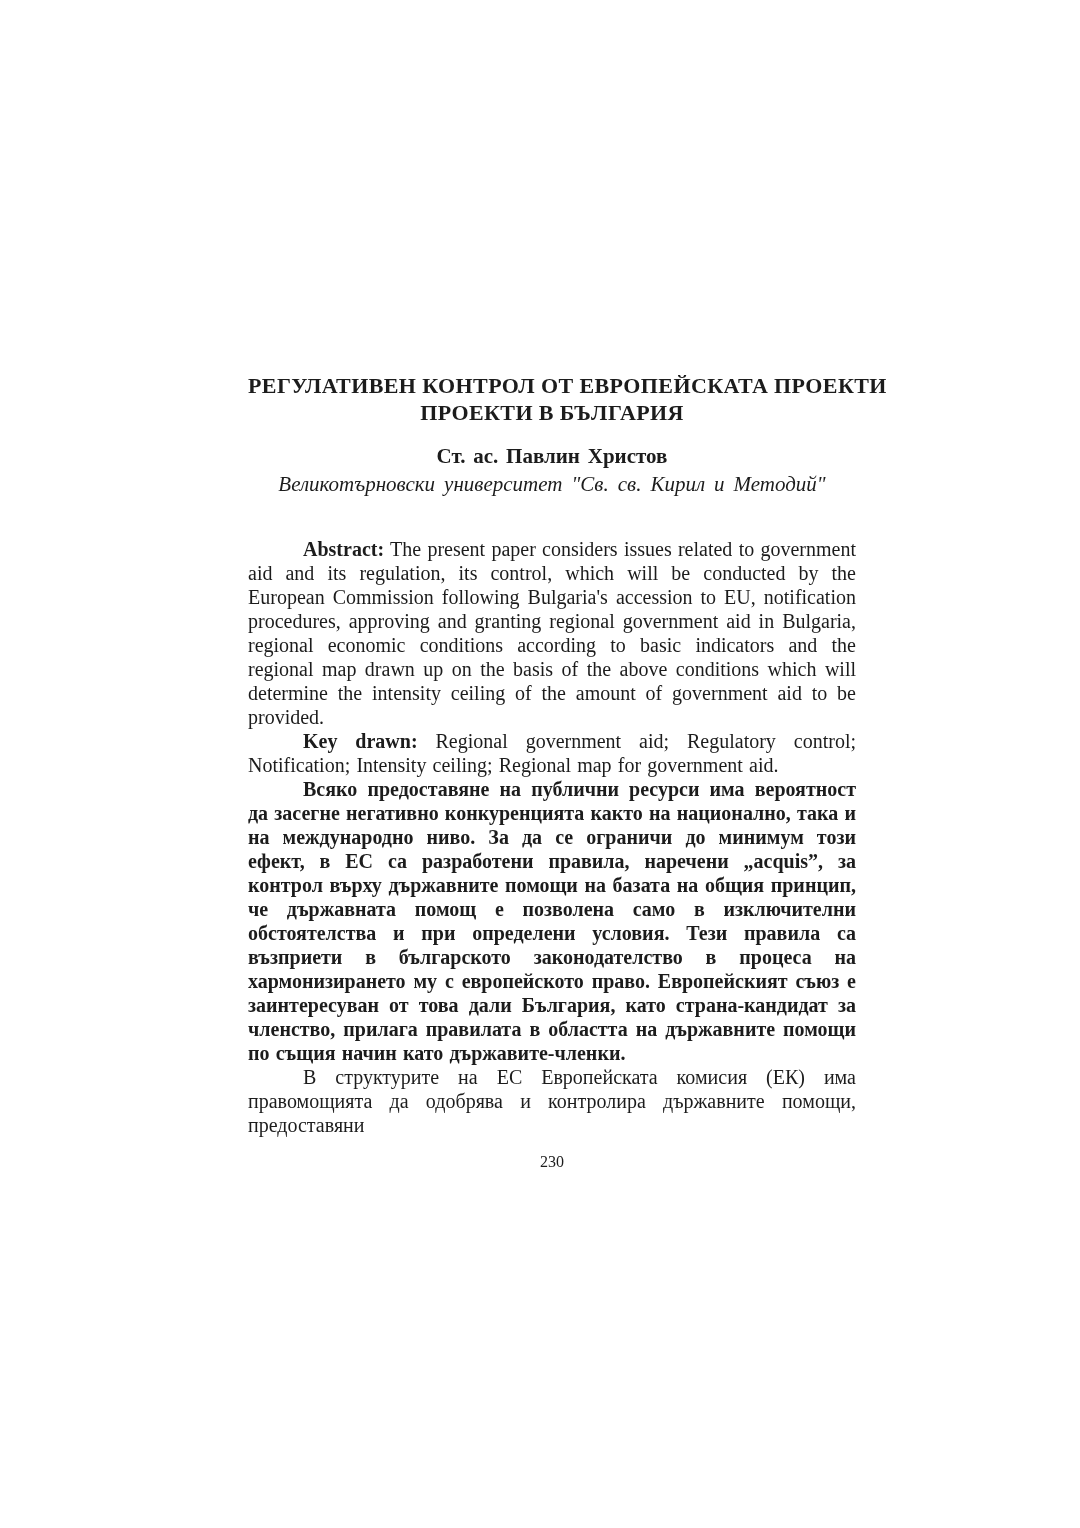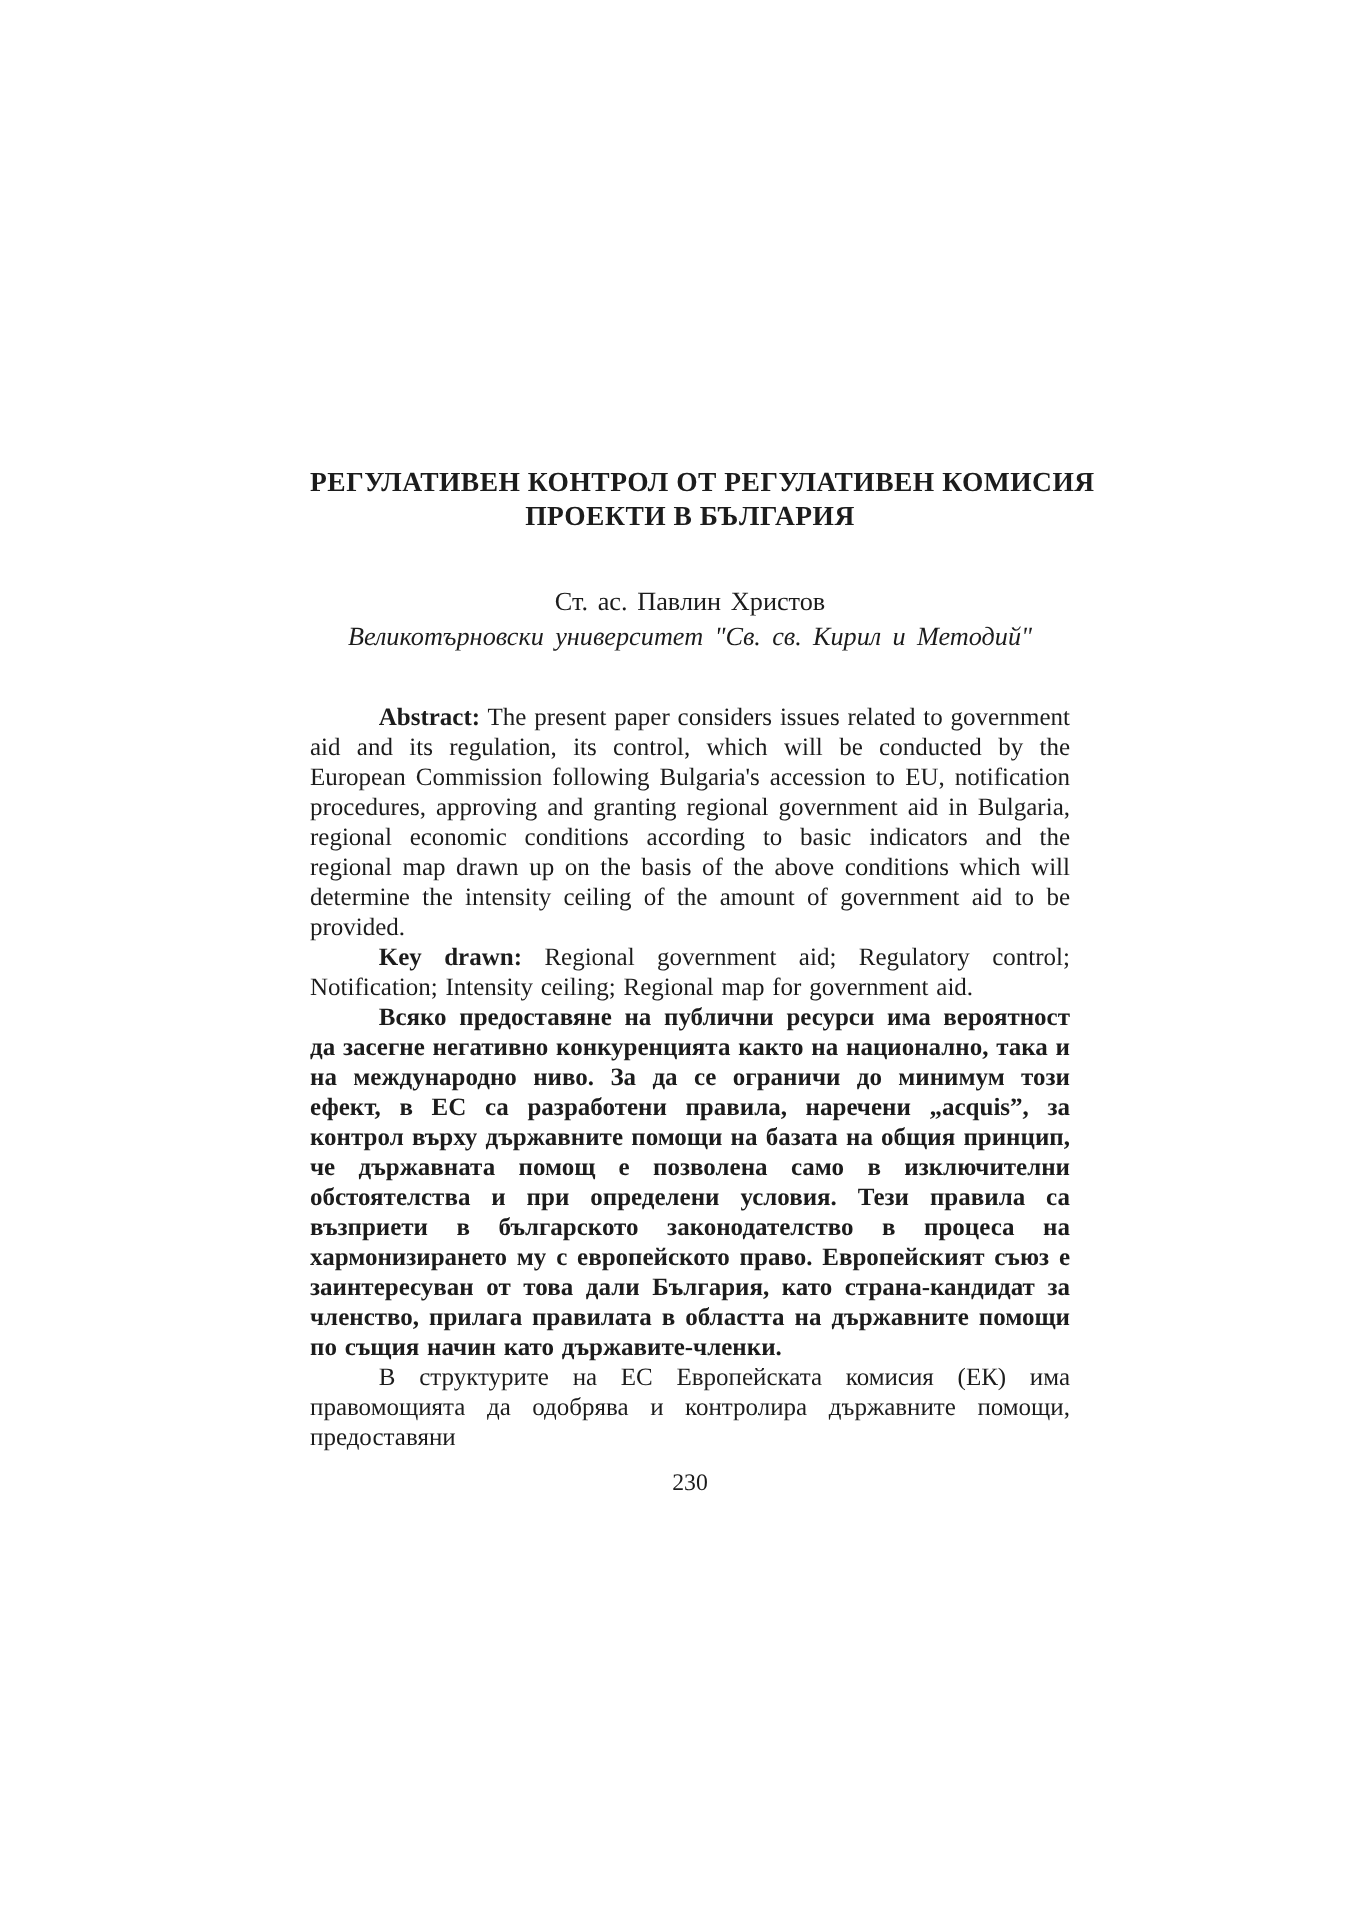--- a/index.html
+++ b/index.html
@@ -26,24 +26,24 @@
     text-align: center;
     font-weight: bold;
     font-size: 22px;
     line-height: 27px;
     letter-spacing: 0.4px;
     white-space: nowrap;
   }
 
   .author {
     text-align: center;
-    font-weight: normal;
+    font-weight: bold;
     font-size: 21px;
     line-height: 25px;
-    margin-top: 43px;
+    margin-top: 18px;
     word-spacing: 0.12em;
   }
 
   .affiliation {
     text-align: center;
     font-style: italic;
     font-size: 21px;
     line-height: 25px;
     margin-top: 3px;
     word-spacing: 0.18em;
@@ -69,33 +69,33 @@
     font-size: 20px;
     line-height: 24px;
     font-weight: bold;
     text-indent: 47px;
     text-align: left;
     word-spacing: 0.08em;
   }
 
   .page-number {
     text-align: center;
-    font-size: 19px;
+    font-size: 16px;
     line-height: 24px;
     margin-top: 13px;
   }
 </style>
 </head>
 <body>
 
 <div class="page">
   <div class="column">
 
     <div>
-      <div class="title-line">РЕГУЛАТИВЕН КОНТРОЛ ОТ РЕГУЛАТИВЕН КОМИСИЯ</div>
+      <div class="title-line">РЕГУЛАТИВЕН КОНТРОЛ ОТ ЕВРОПЕЙСКАТА ПРОЕКТИ</div>
       <div class="title-line">ПРОЕКТИ В БЪЛГАРИЯ</div>
     </div>
 
     <div class="author">Ст. ас. Павлин Христов</div>
     <div class="affiliation">Великотърновски университет "Св. св. Кирил и Методий"</div>
 
     <div class="abstract-wrap">
       <p class="block"><span class="inline-label">Abstract:</span> <span>The present paper considers issues related to government aid and its regulation, its control, which will be conducted by the European Commission following Bulgaria's accession to EU, notification procedures, approving and granting regional government aid in Bulgaria, regional economic conditions according to basic indicators and the regional map drawn up on the basis of the above conditions which will determine the intensity ceiling of the amount of government aid to be provided.</span></p>
       <p class="block"><span class="inline-label">Key drawn:</span> <span>Regional government aid; Regulatory control; Notification; Intensity ceiling; Regional map for government aid.</span></p>
     </div>

